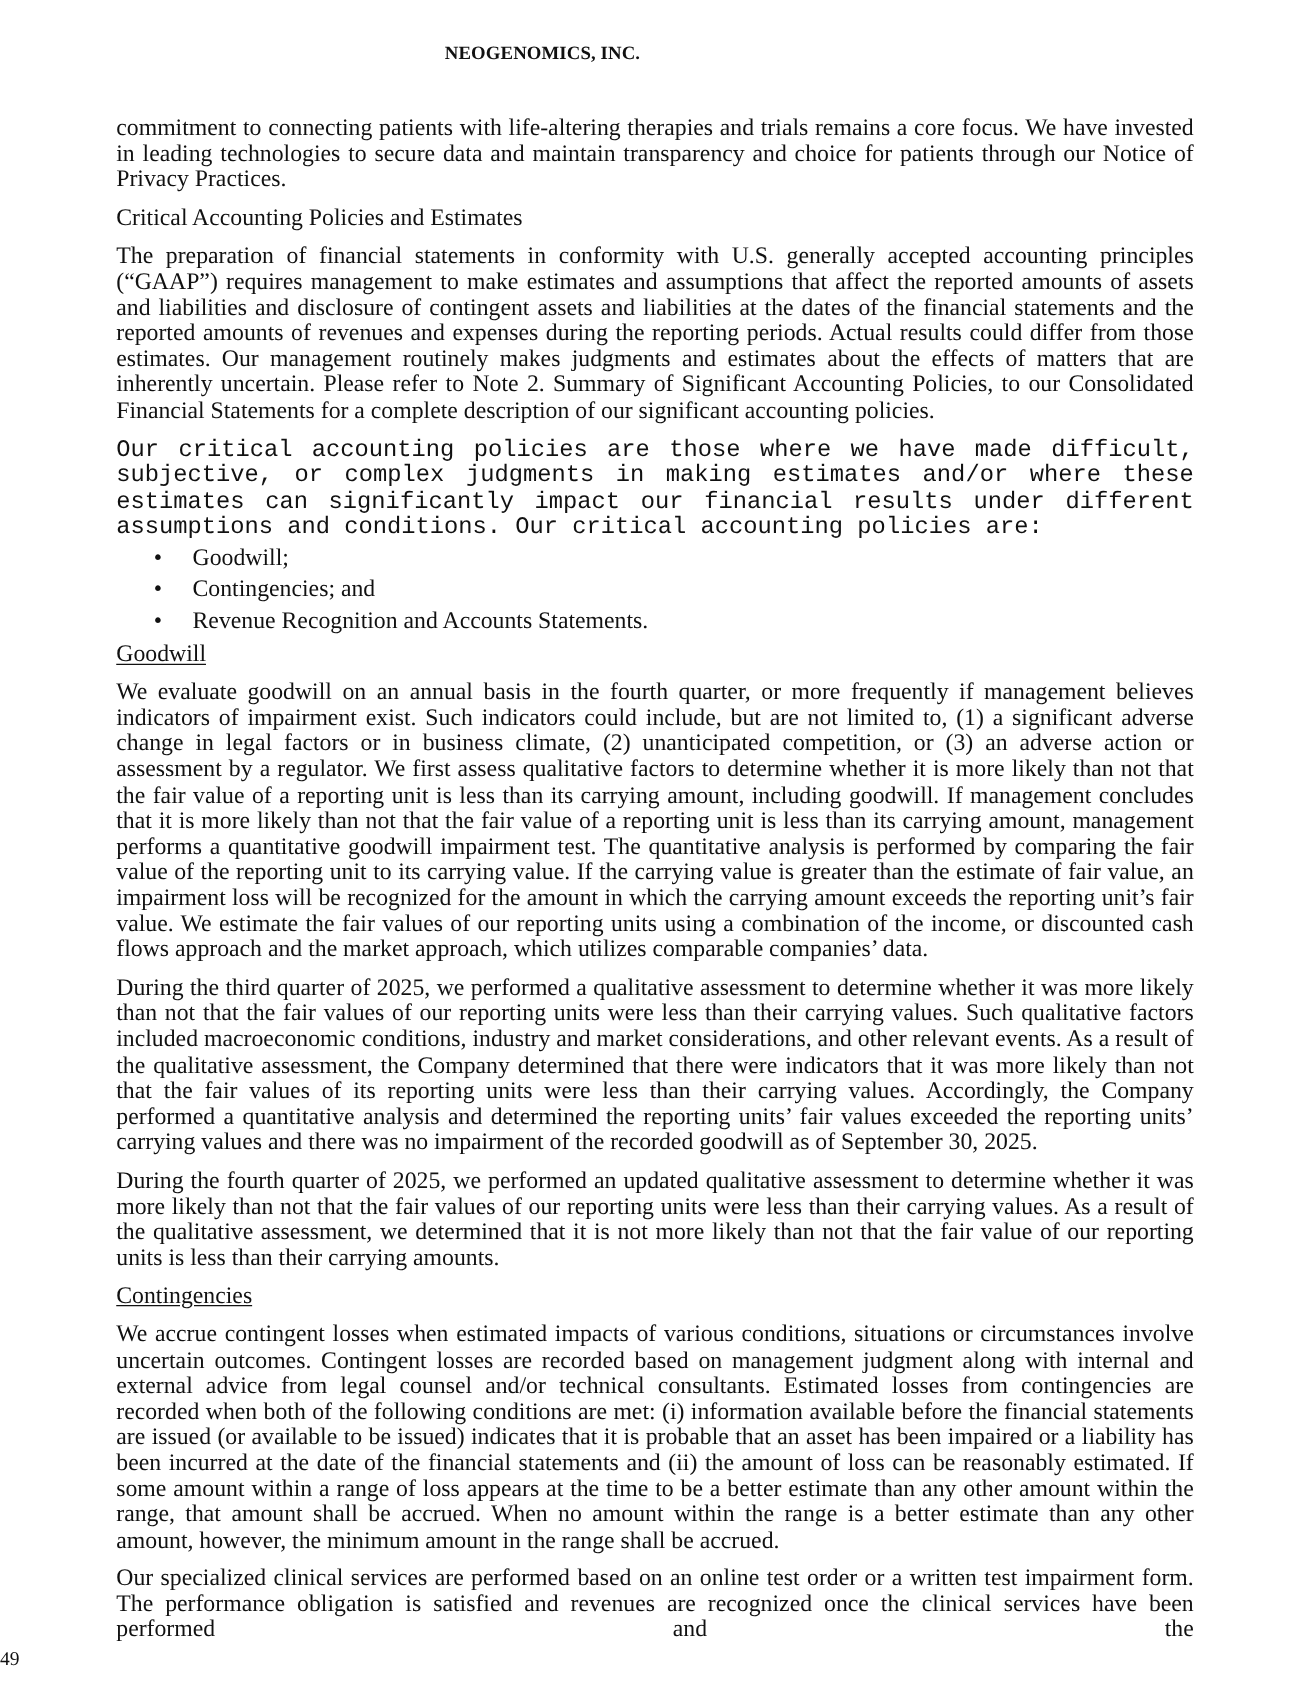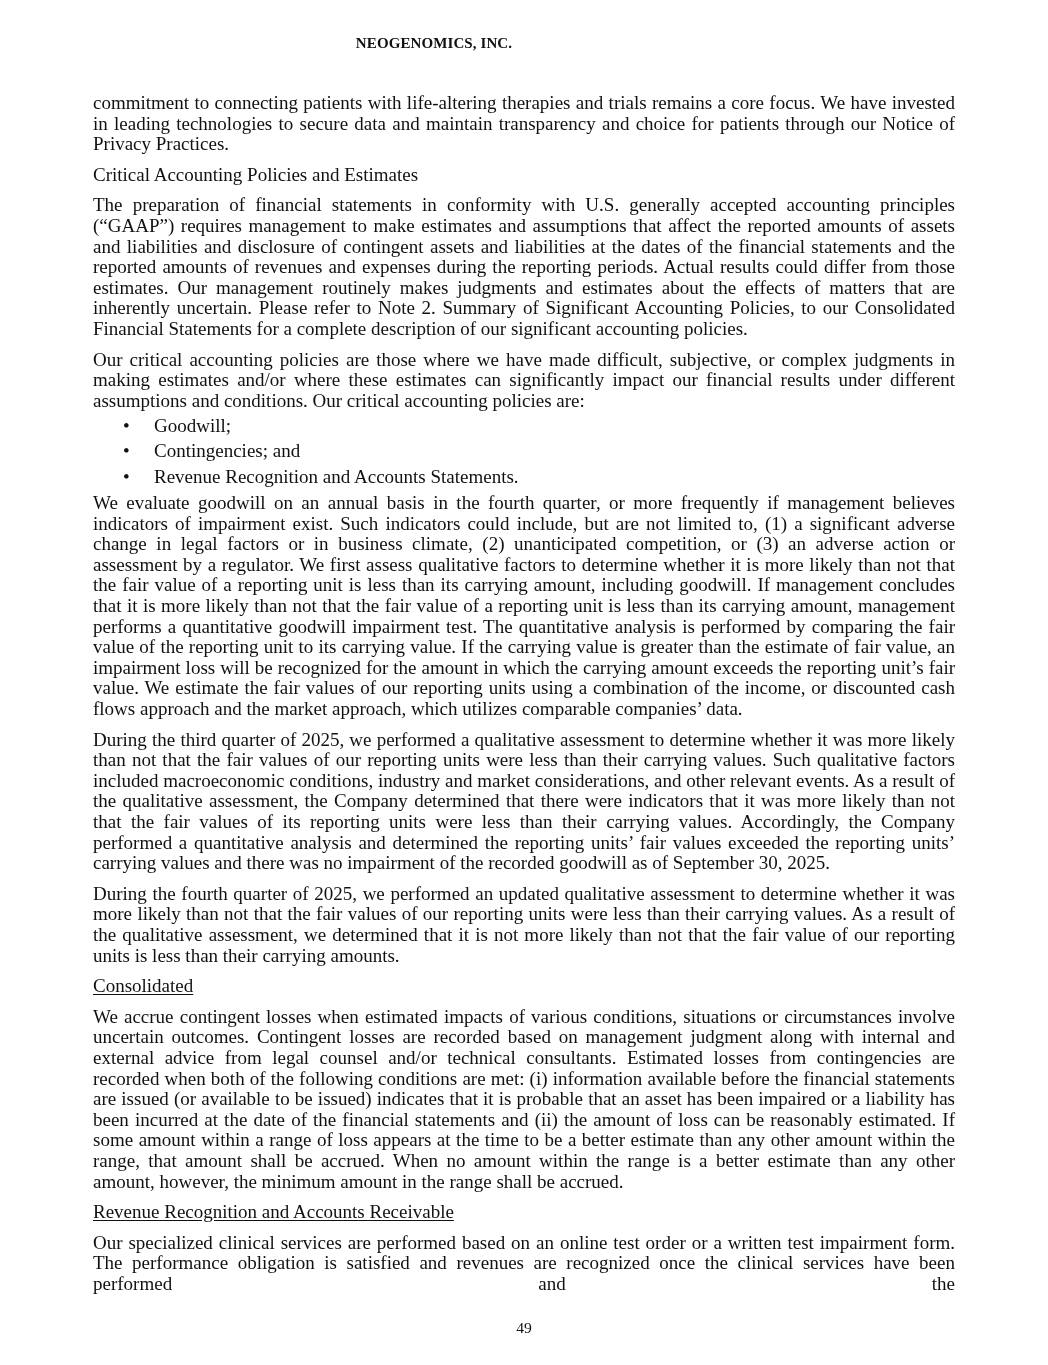--- a/index.html
+++ b/index.html
@@ -60,55 +60,55 @@
     ul.policy-list li .bullet {
       position: absolute;
       left: 30px;
       top: 0;
     }
     .page-number {
       position: absolute;
       top: 1319px;
       left: 0;
       width: 1048px;
-      text-align: center;
+      text-align: left;
       font-size: 15.6px;
     }
   </style>
 </head>
 <body>
 
 <div class="page-header">NEOGENOMICS, INC.</div>
 
 <div class="content">
   <p>commitment to connecting patients with life-altering therapies and trials remains a core focus. We have invested in leading technologies to secure data and maintain transparency and choice for patients through our Notice of Privacy Practices.</p>
 
   <div class="section-heading">Critical Accounting Policies and Estimates</div>
   <p>The preparation of financial statements in conformity with U.S. generally accepted accounting principles (“GAAP”) requires management to make estimates and assumptions that affect the reported amounts of assets and liabilities and disclosure of contingent assets and liabilities at the dates of the financial statements and the reported amounts of revenues and expenses during the reporting periods. Actual results could differ from those estimates. Our management routinely makes judgments and estimates about the effects of matters that are inherently uncertain. Please refer to Note 2. Summary of Significant Accounting Policies, to our Consolidated Financial Statements for a complete description of our significant accounting policies.</p>
-  <p style="text-align: justify; text-align-last: left;">Our critical accounting policies are those where we have made difficult, subjective, or complex judgments in making estimates and/or where these estimates can significantly impact our financial results under different assumptions and conditions. Our critical accounting policies are:</p>
+  <p style="text-align: justify; text-align-last: left; font-family: Liberation Mono, monospace;">Our critical accounting policies are those where we have made difficult, subjective, or complex judgments in making estimates and/or where these estimates can significantly impact our financial results under different assumptions and conditions. Our critical accounting policies are:</p>
 
   <ul class="policy-list">
     <li>
       <span class="bullet">•</span>
       <span>Goodwill;</span>
     </li>
     <li>
       <span class="bullet">•</span>
       <span>Contingencies; and</span>
     </li>
     <li>
       <span class="bullet">•</span>
       <span>Revenue Recognition and Accounts Statements.</span>
     </li>
   </ul>
 
+  <div class="subheading">Goodwill</div>
   <p>We evaluate goodwill on an annual basis in the fourth quarter, or more frequently if management believes indicators of impairment exist. Such indicators could include, but are not limited to, (1) a significant adverse change in legal factors or in business climate, (2) unanticipated competition, or (3) an adverse action or assessment by a regulator. We first assess qualitative factors to determine whether it is more likely than not that the fair value of a reporting unit is less than its carrying amount, including goodwill. If management concludes that it is more likely than not that the fair value of a reporting unit is less than its carrying amount, management performs a quantitative goodwill impairment test. The quantitative analysis is performed by comparing the fair value of the reporting unit to its carrying value. If the carrying value is greater than the estimate of fair value, an impairment loss will be recognized for the amount in which the carrying amount exceeds the reporting unit’s fair value. We estimate the fair values of our reporting units using a combination of the income, or discounted cash flows approach and the market approach, which utilizes comparable companies’ data.</p>
   <p>During the third quarter of 2025, we performed a qualitative assessment to determine whether it was more likely than not that the fair values of our reporting units were less than their carrying values. Such qualitative factors included macroeconomic conditions, industry and market considerations, and other relevant events. As a result of the qualitative assessment, the Company determined that there were indicators that it was more likely than not that the fair values of its reporting units were less than their carrying values. Accordingly, the Company performed a quantitative analysis and determined the reporting units’ fair values exceeded the reporting units’ carrying values and there was no impairment of the recorded goodwill as of September 30, 2025.</p>
   <p>During the fourth quarter of 2025, we performed an updated qualitative assessment to determine whether it was more likely than not that the fair values of our reporting units were less than their carrying values. As a result of the qualitative assessment, we determined that it is not more likely than not that the fair value of our reporting units is less than their carrying amounts.</p>
 
-  <div class="subheading">Consolidated</div>
+  <div class="subheading">Contingencies</div>
   <p>We accrue contingent losses when estimated impacts of various conditions, situations or circumstances involve uncertain outcomes. Contingent losses are recorded based on management judgment along with internal and external advice from legal counsel and/or technical consultants. Estimated losses from contingencies are recorded when both of the following conditions are met: (i) information available before the financial statements are issued (or available to be issued) indicates that it is probable that an asset has been impaired or a liability has been incurred at the date of the financial statements and (ii) the amount of loss can be reasonably estimated. If some amount within a range of loss appears at the time to be a better estimate than any other amount within the range, that amount shall be accrued. When no amount within the range is a better estimate than any other amount, however, the minimum amount in the range shall be accrued.</p>
 
-  <div class="subheading">Revenue Recognition and Accounts Receivable</div>
   <p style="text-align-last: justify;">Our specialized clinical services are performed based on an online test order or a written test impairment form. The performance obligation is satisfied and revenues are recognized once the clinical services have been performed and the</p>
 </div>
 
 <div class="page-number">49</div>
 
 </body></html>

